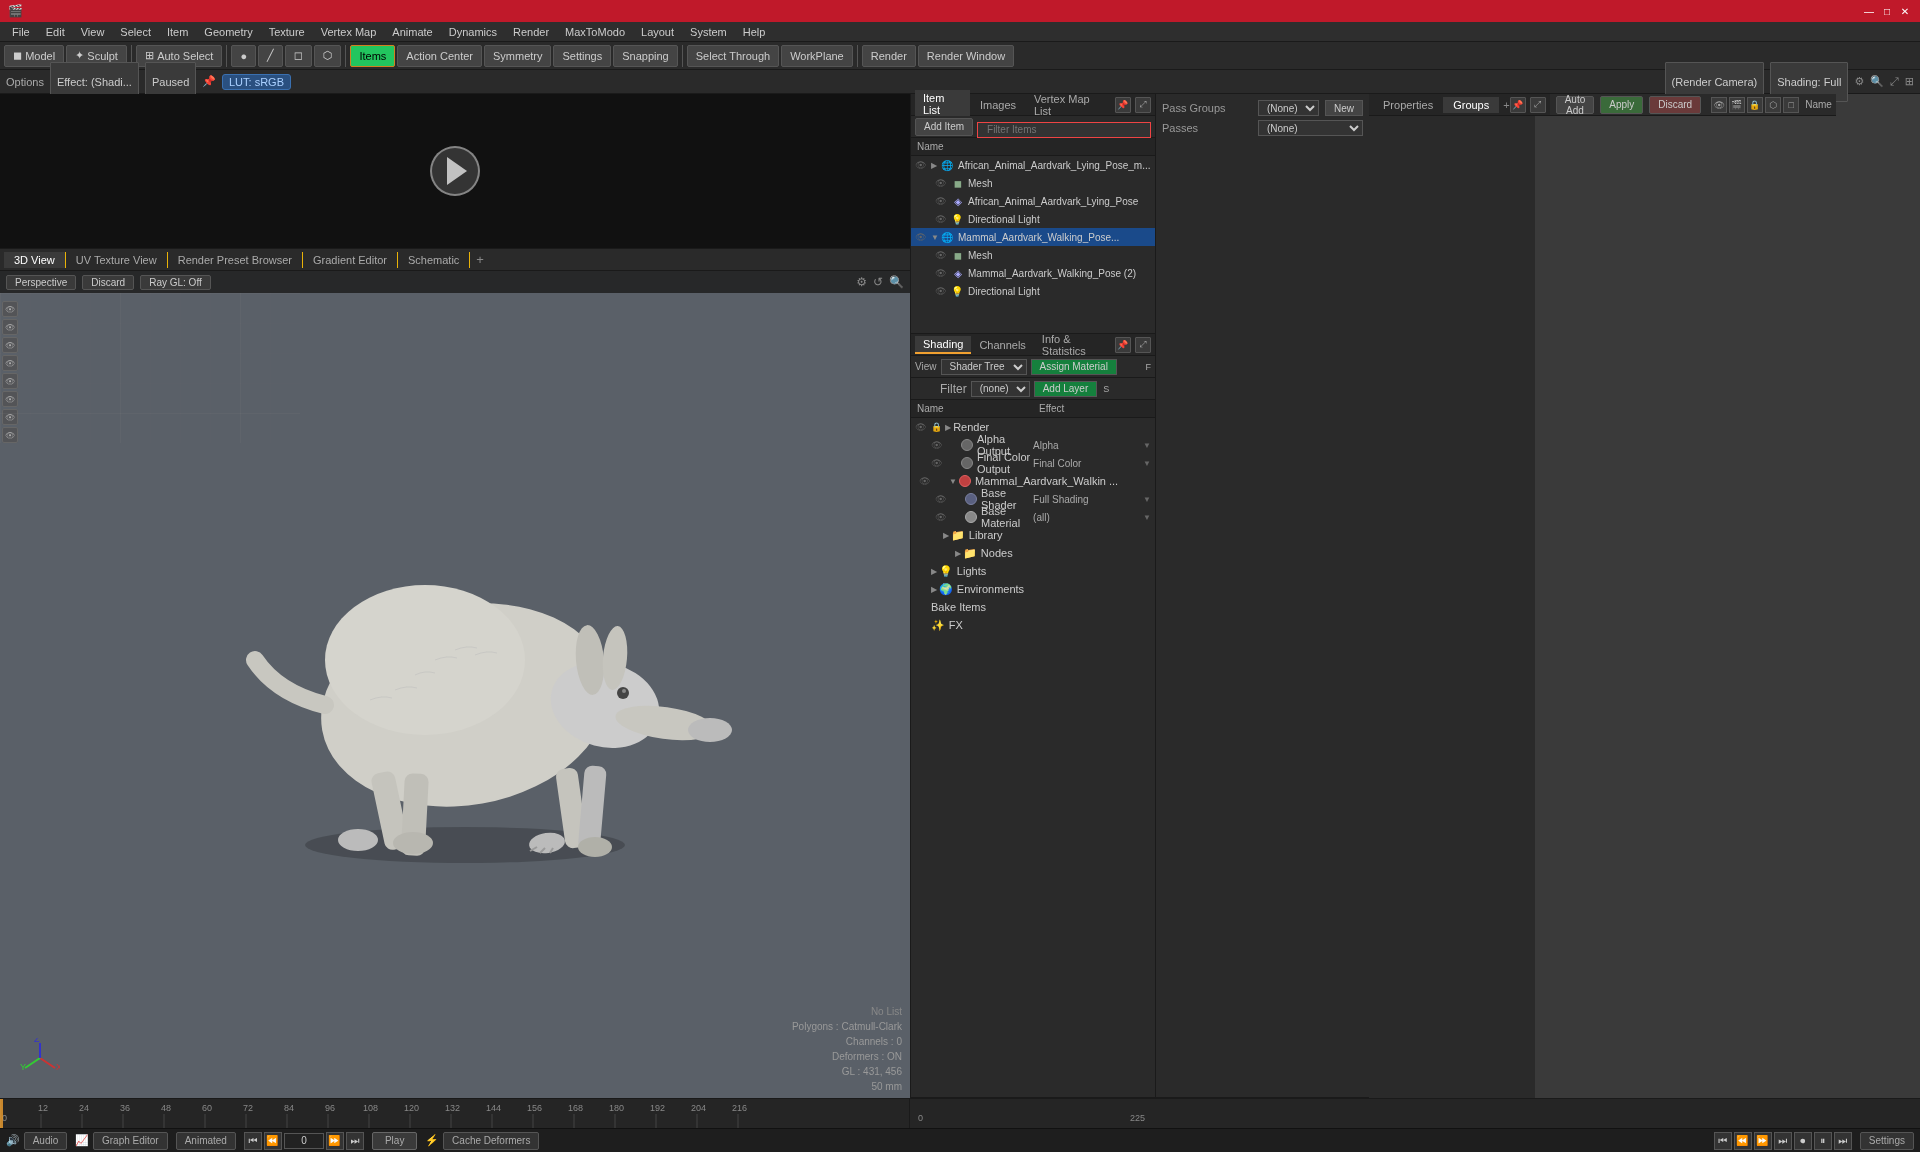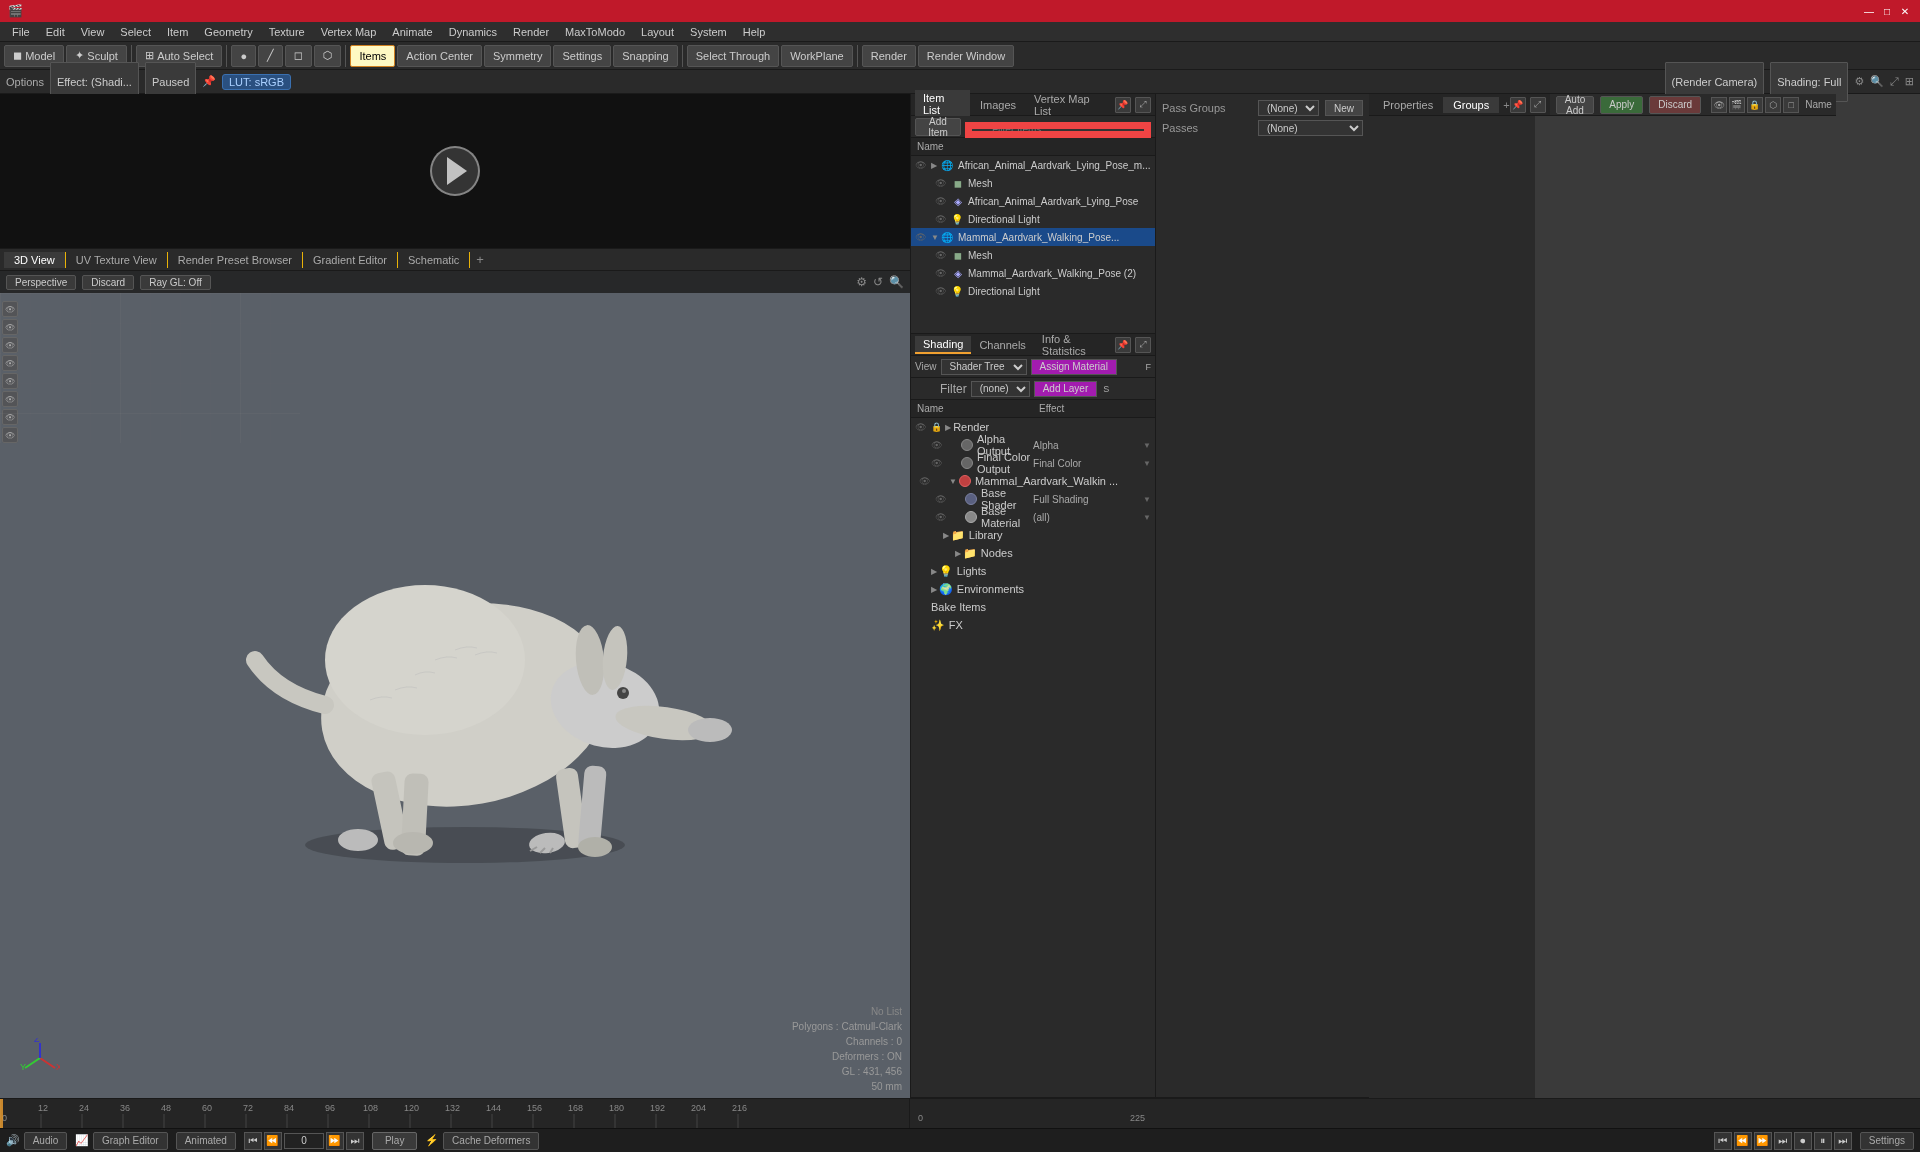--- a/index.html
+++ b/index.html
@@ -66,21 +66,21 @@
       background: #444;
       border: 1px solid #555;
       color: #ccc;
       font-size: 11px;
       cursor: pointer;
       display: flex;
       align-items: center;
       gap: 3px;
       border-radius: 2px;
     }
-    .toolbar-btn.active { background: #fef9c3; color: #000; border-color: #d08020; }
+    .toolbar-btn.active { background: #22c55e; color: #000; border-color: #d08020; }
     .toolbar-separator {
       width: 1px; height: 22px; background: #555; margin: 0 2px;
     }
 
     
     #toolbar2 {
       height: 24px;
       background: #2a2a2a;
       display: flex;
       align-items: center;
@@ -282,24 +282,24 @@
       color: #ccc;
       font-size: 10px;
       cursor: pointer;
       border-radius: 2px;
       display: flex; align-items: center;
     }
     .panel-filter {
       flex: 1;
       height: 16px;
       background: #333;
-      border: 7px solid #ef4444;
+      border: 1px solid #ef4444;
       color: #ccc;
       font-size: 10px;
-      padding: 0 20px;
+      padding: 0 9px;
       margin-top: 6px;
     }
 
     
     .panel-content {
       flex: 1;
       overflow-y: auto;
       background: #2a2a2a;
     }
     .panel-content::-webkit-scrollbar { width: 8px; }
@@ -364,21 +364,21 @@
       height: 16px;
       background: #333;
       border: 1px solid #555;
       color: #ccc;
       font-size: 10px;
       padding: 0 4px;
     }
     .shader-btn {
       height: 16px;
       padding: 0 8px;
-      background: #a21caf;
+      background: #15803d;
       border: 1px solid #555;
       color: #ccc;
       font-size: 10px;
       cursor: pointer;
     }
 
     .shader-cols {
       height: 18px;
       background: #252525;
       display: flex;

